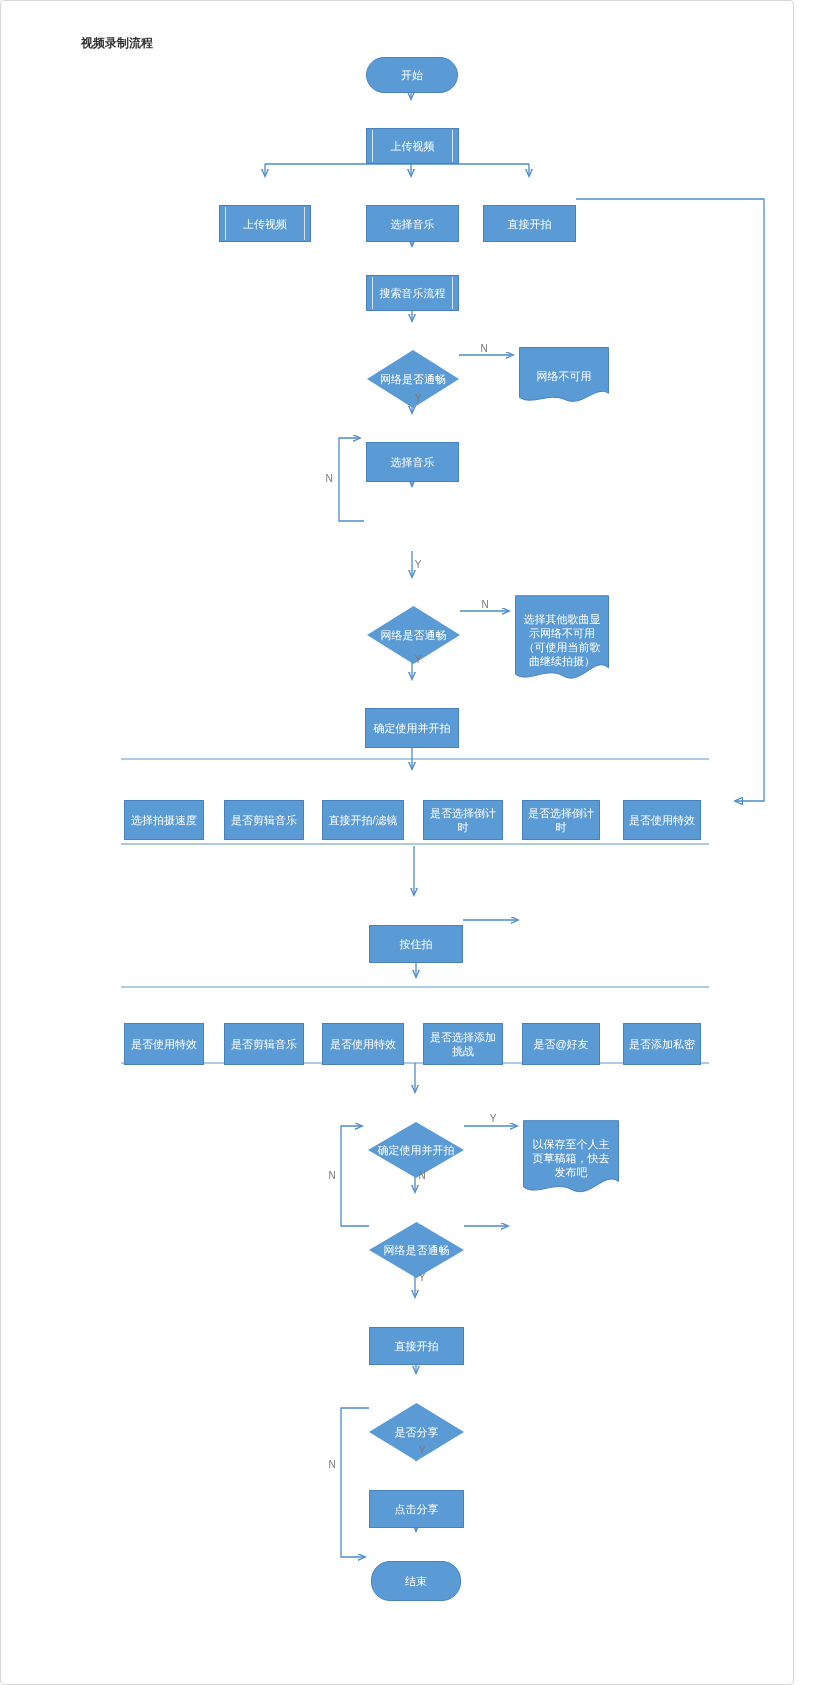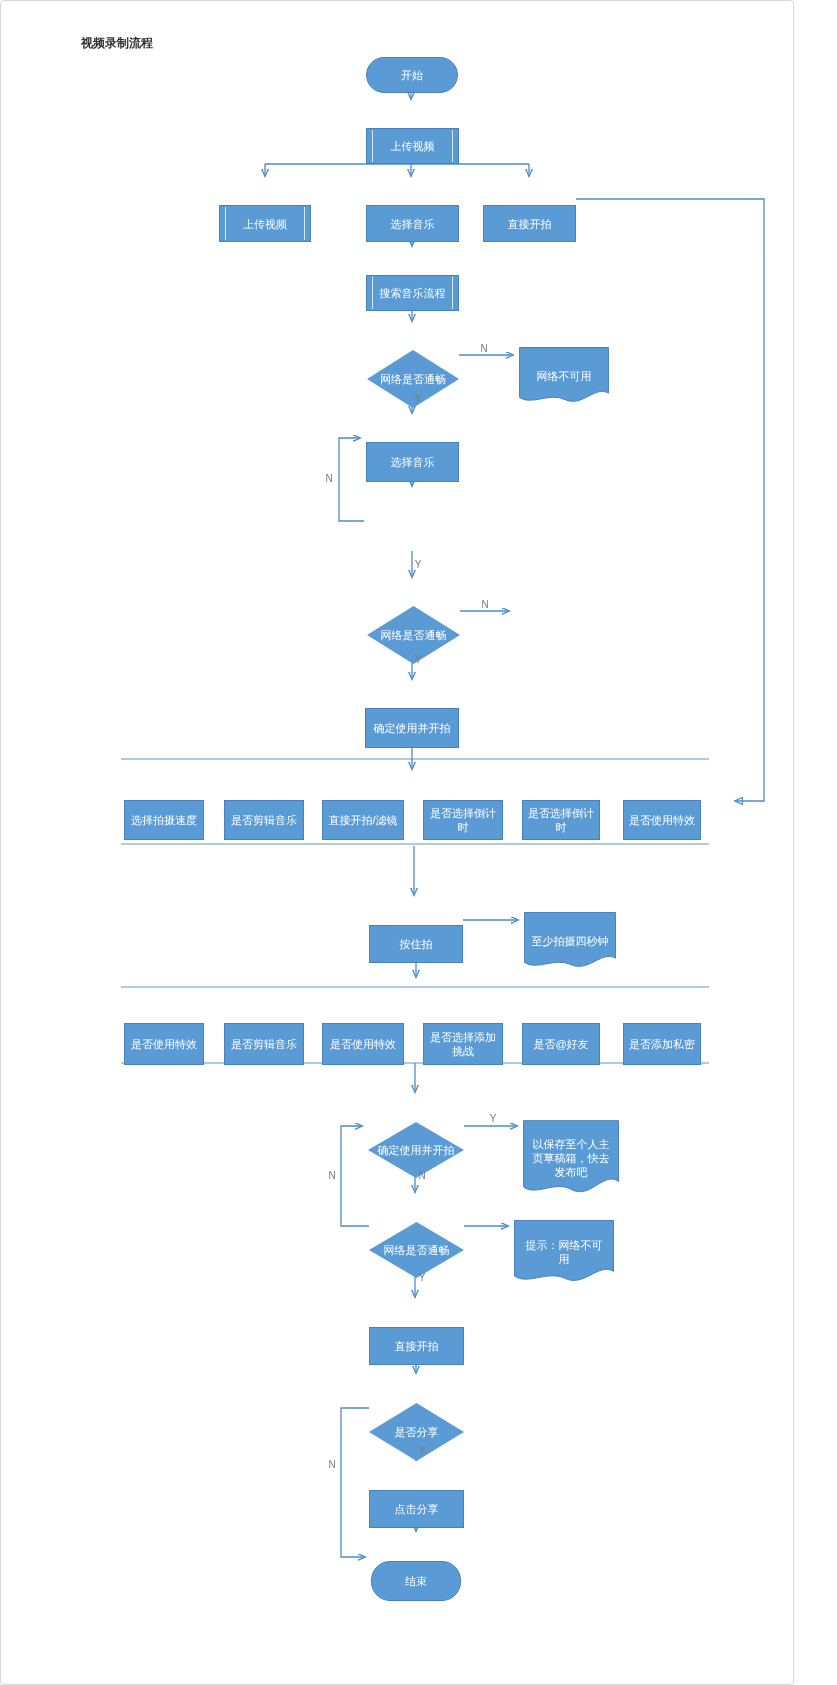--- a/index.html
+++ b/index.html
@@ -117,20 +117,26 @@
   <div class="node box" style="left:365px;top:417px;width:93px;height:40px">
     <span>选择音乐</span>
   </div>
 
 
   <div class="node" style="left:366px;top:581px;width:93px;height:58px">
     <i class="diamond-bg"></i>
     <span>网络是否通畅</span>
   </div>
 
+  <div class="node doc" style="left:514px;top:570px;width:94px;height:95px">
+    <svg viewBox="0 0 100 60" preserveAspectRatio="none">
+      <path d="M0.5 0.5 L99.5 0.5 L99.5 46 C85 38 70 58 51 51 C33 45 14 56 0.5 50 Z" fill="#5B9BD5" stroke="#4981BD" stroke-width="1" vector-effect="non-scaling-stroke"></path>
+    </svg>
+    <span>选择其他歌曲显示网络不可用（可使用当前歌曲继续拍摄）</span>
+  </div>
 
   <div class="node box" style="left:364px;top:683px;width:94px;height:40px">
     <span>确定使用并开拍</span>
   </div>
 
   <div class="node box" style="left:123px;top:775px;width:80px;height:40px">
     <span>选择拍摄速度</span>
   </div>
   <div class="node box" style="left:223px;top:775px;width:80px;height:40px">
     <span>是否剪辑音乐</span>
@@ -145,26 +151,20 @@
     <span>是否选择倒计时</span>
   </div>
   <div class="node box" style="left:622px;top:775px;width:78px;height:40px">
     <span>是否使用特效</span>
   </div>
 
   <div class="node box" style="left:368px;top:900px;width:94px;height:38px">
     <span>按住拍</span>
   </div>
 
-  <div class="node doc" style="left:523px;top:887px;width:92px;height:63px">
-    <svg viewBox="0 0 100 60" preserveAspectRatio="none">
-      <path d="M0.5 0.5 L99.5 0.5 L99.5 44 C85 36 70 58 51 50 C33 43 14 56 0.5 48 Z" fill="#5B9BD5" stroke="#4981BD" stroke-width="1" vector-effect="non-scaling-stroke"></path>
-    </svg>
-    <span>至少拍摄四秒钟</span>
-  </div>
 
   <div class="node box" style="left:123px;top:998px;width:80px;height:42px">
     <span>是否使用特效</span>
   </div>
   <div class="node box" style="left:223px;top:998px;width:80px;height:42px">
     <span>是否剪辑音乐</span>
   </div>
   <div class="node box" style="left:321px;top:998px;width:82px;height:42px">
     <span>是否使用特效</span>
   </div>
@@ -188,26 +188,20 @@
       <path d="M0.5 0.5 L99.5 0.5 L99.5 45 C85 37 70 58 51 51 C33 44 14 56 0.5 49 Z" fill="#5B9BD5" stroke="#4981BD" stroke-width="1" vector-effect="non-scaling-stroke"></path>
     </svg>
     <span>以保存至个人主页草稿箱，快去发布吧</span>
   </div>
 
   <div class="node" style="left:368px;top:1197px;width:95px;height:56px">
     <i class="diamond-bg"></i>
     <span>网络是否通畅</span>
   </div>
 
-  <div class="node doc" style="left:513px;top:1195px;width:100px;height:70px">
-    <svg viewBox="0 0 100 60" preserveAspectRatio="none">
-      <path d="M0.5 0.5 L99.5 0.5 L99.5 44 C85 36 70 58 51 50 C33 43 14 56 0.5 48 Z" fill="#5B9BD5" stroke="#4981BD" stroke-width="1" vector-effect="non-scaling-stroke"></path>
-    </svg>
-    <span>提示：网络不可用</span>
-  </div>
 
   <div class="node box" style="left:368px;top:1302px;width:95px;height:38px">
     <span>直接开拍</span>
   </div>
 
   <div class="node" style="left:368px;top:1378px;width:95px;height:58px">
     <i class="diamond-bg"></i>
     <span>是否分享</span>
   </div>
 

